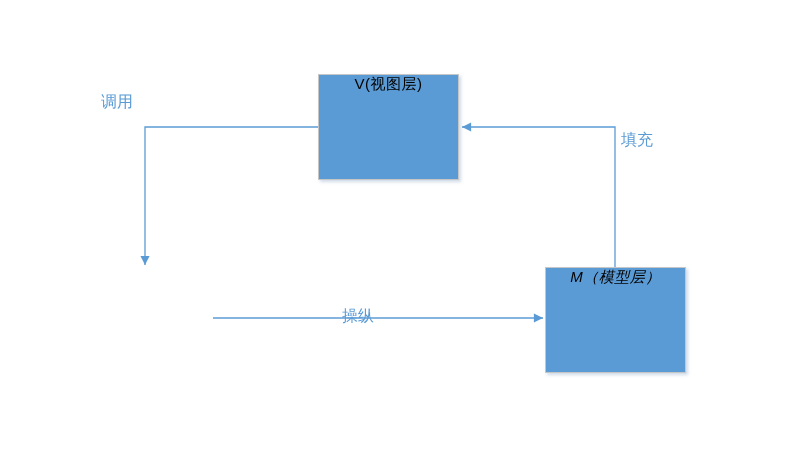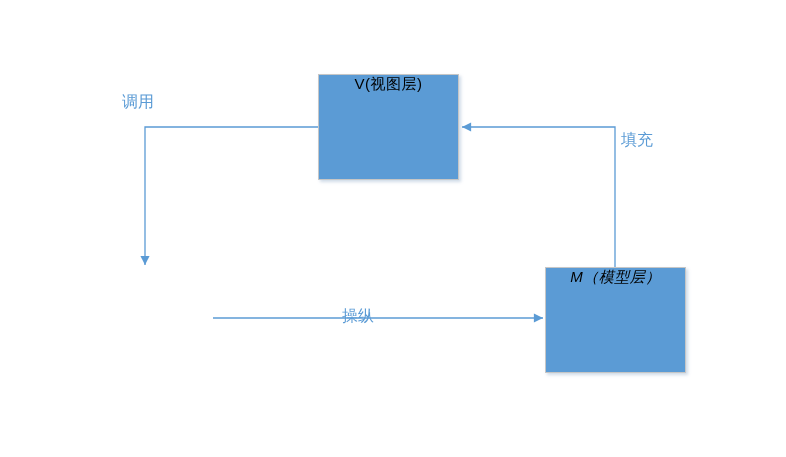--- a/index.html
+++ b/index.html
@@ -39,21 +39,21 @@
   }
   #node-view       { left: 318px; top: 74px;  }
   #node-controller { left: 72px;  top: 267px; }
   #node-model      { left: 545px; top: 267px; font-style: italic; }
   .edge-label {
     position: absolute;
     color: #5b9bd5;
     font-size: 16px;
     white-space: nowrap;
   }
-  #label-call       { left: 122px; top: 92px;  }
+  #label-call       { left: 101px; top: 92px;  }
   #label-fill       { left: 621px; top: 130px; }
   #label-manipulate { left: 342px; top: 274px; margin-top: 32px; }
 </style>
 </head>
 <body>
 
 <div class="canvas">
 
   <svg class="edges" viewBox="0 0 786 457" xmlns="http://www.w3.org/2000/svg">
     <defs>

